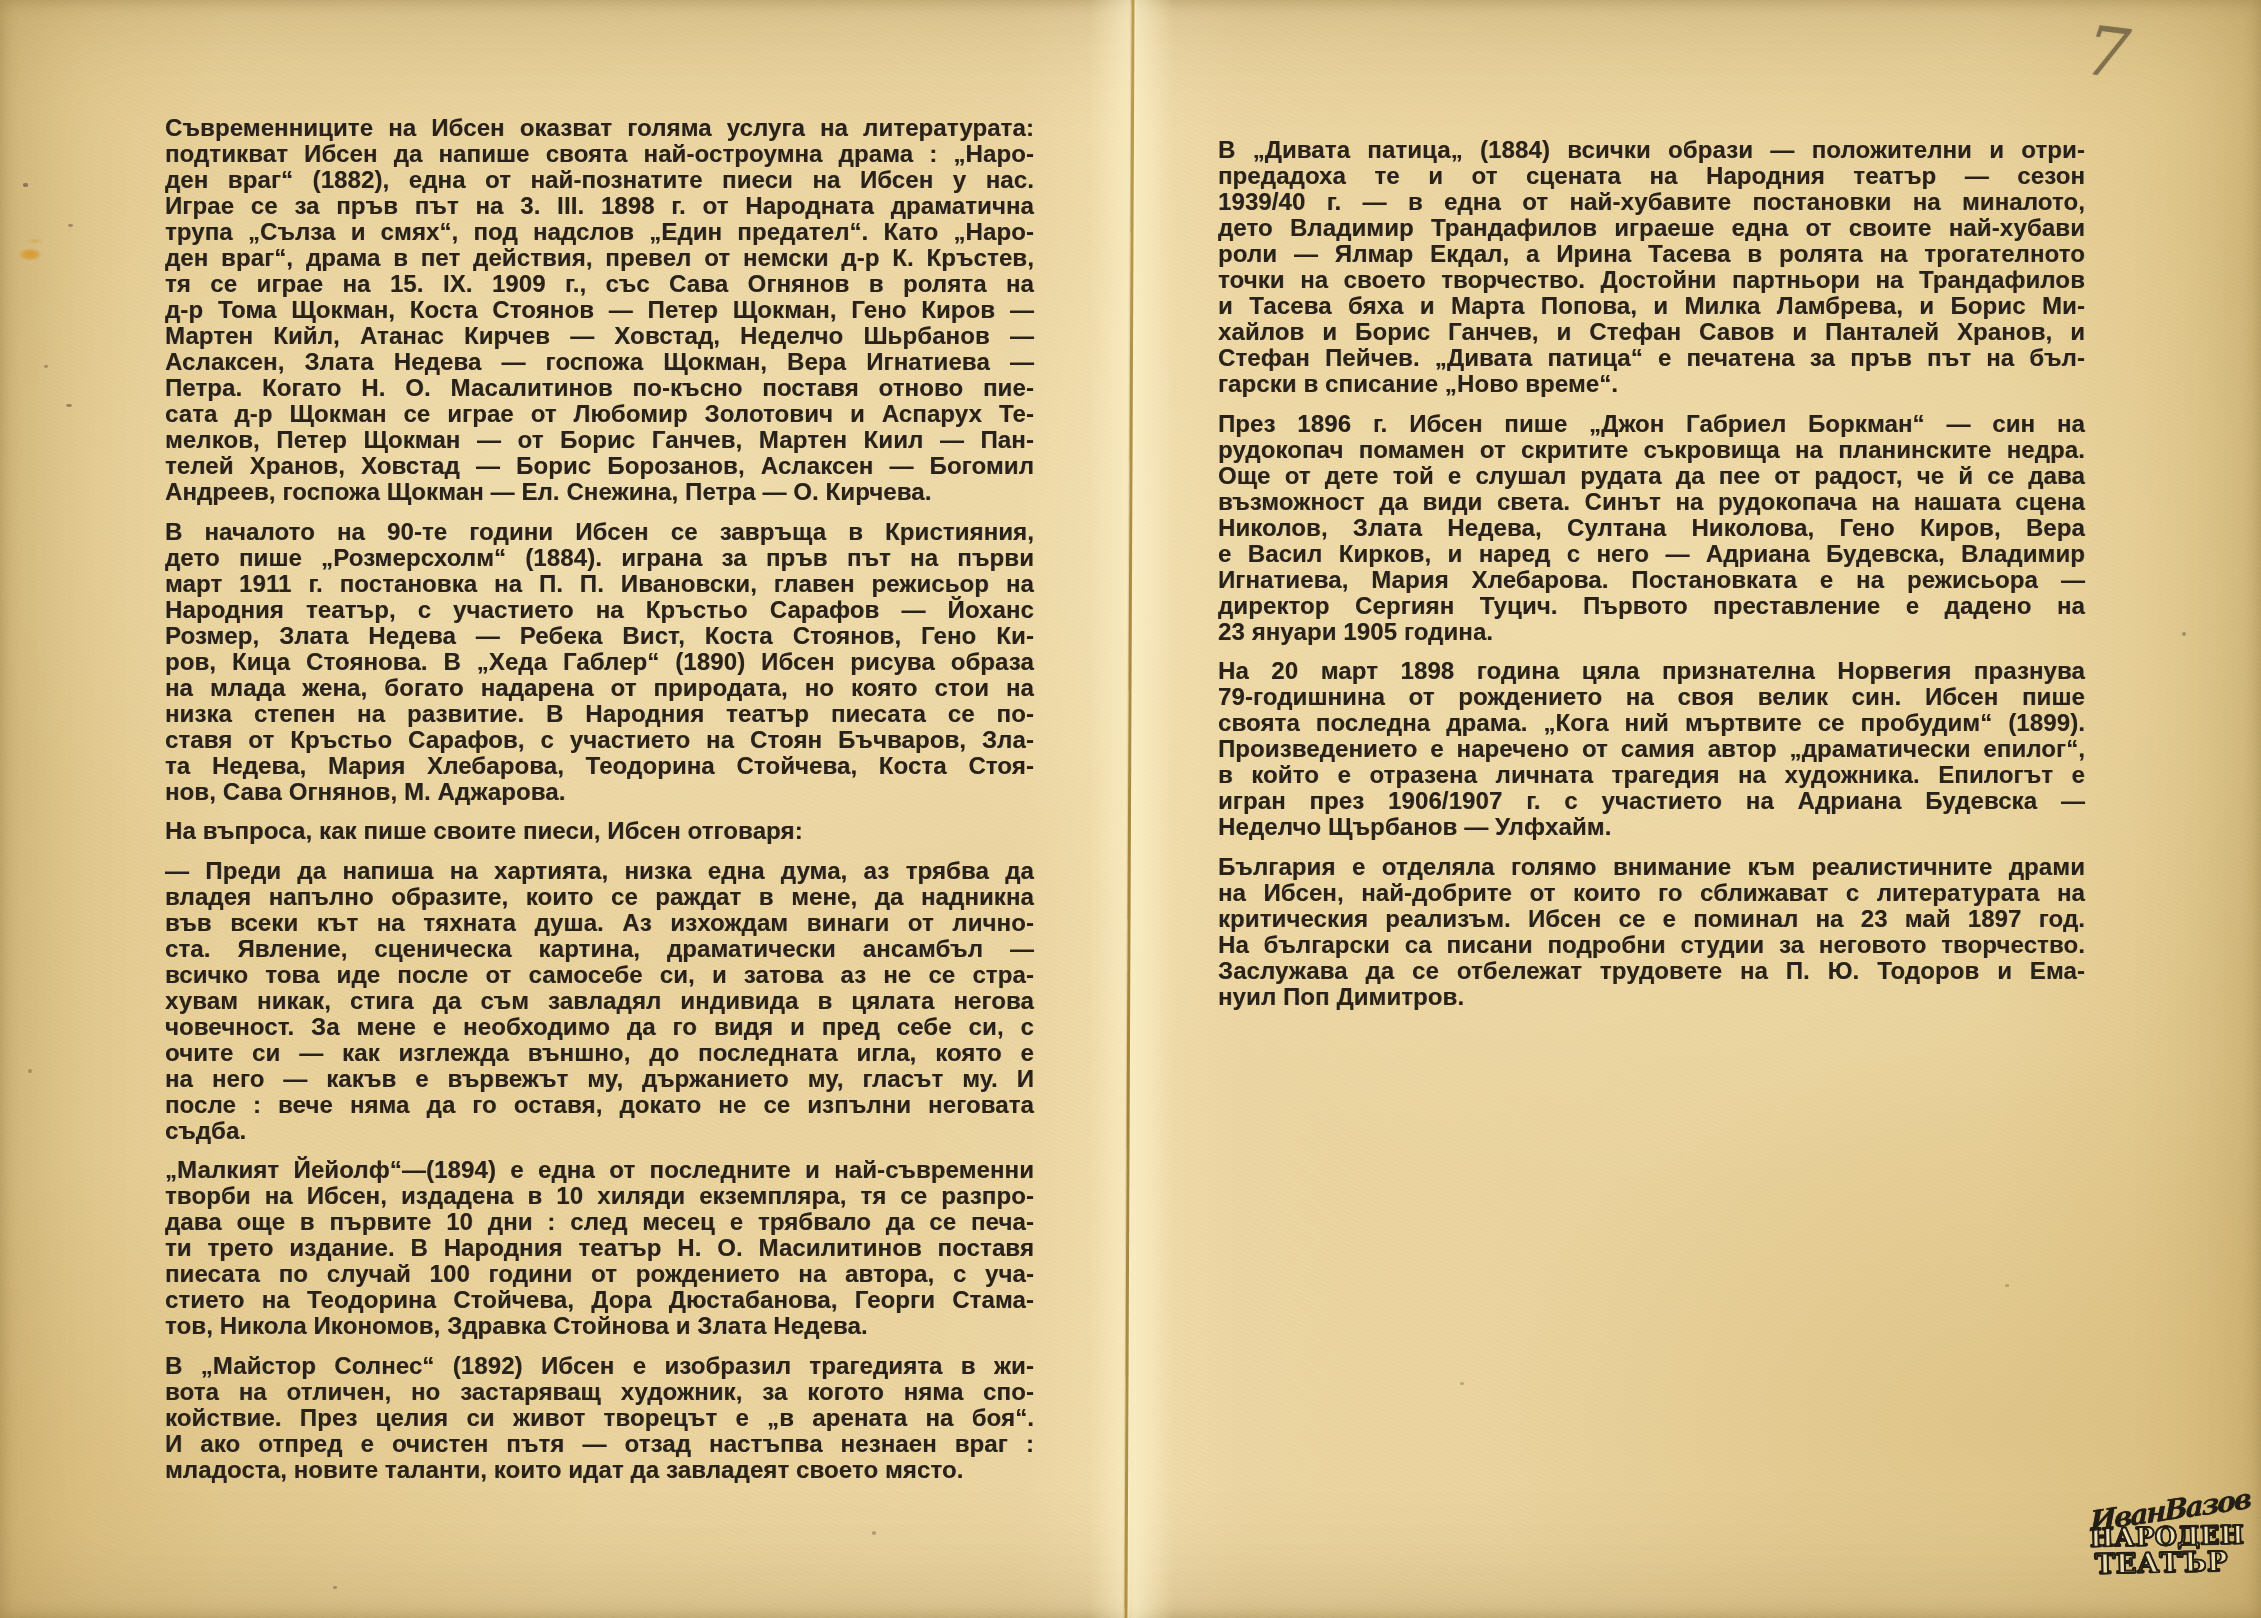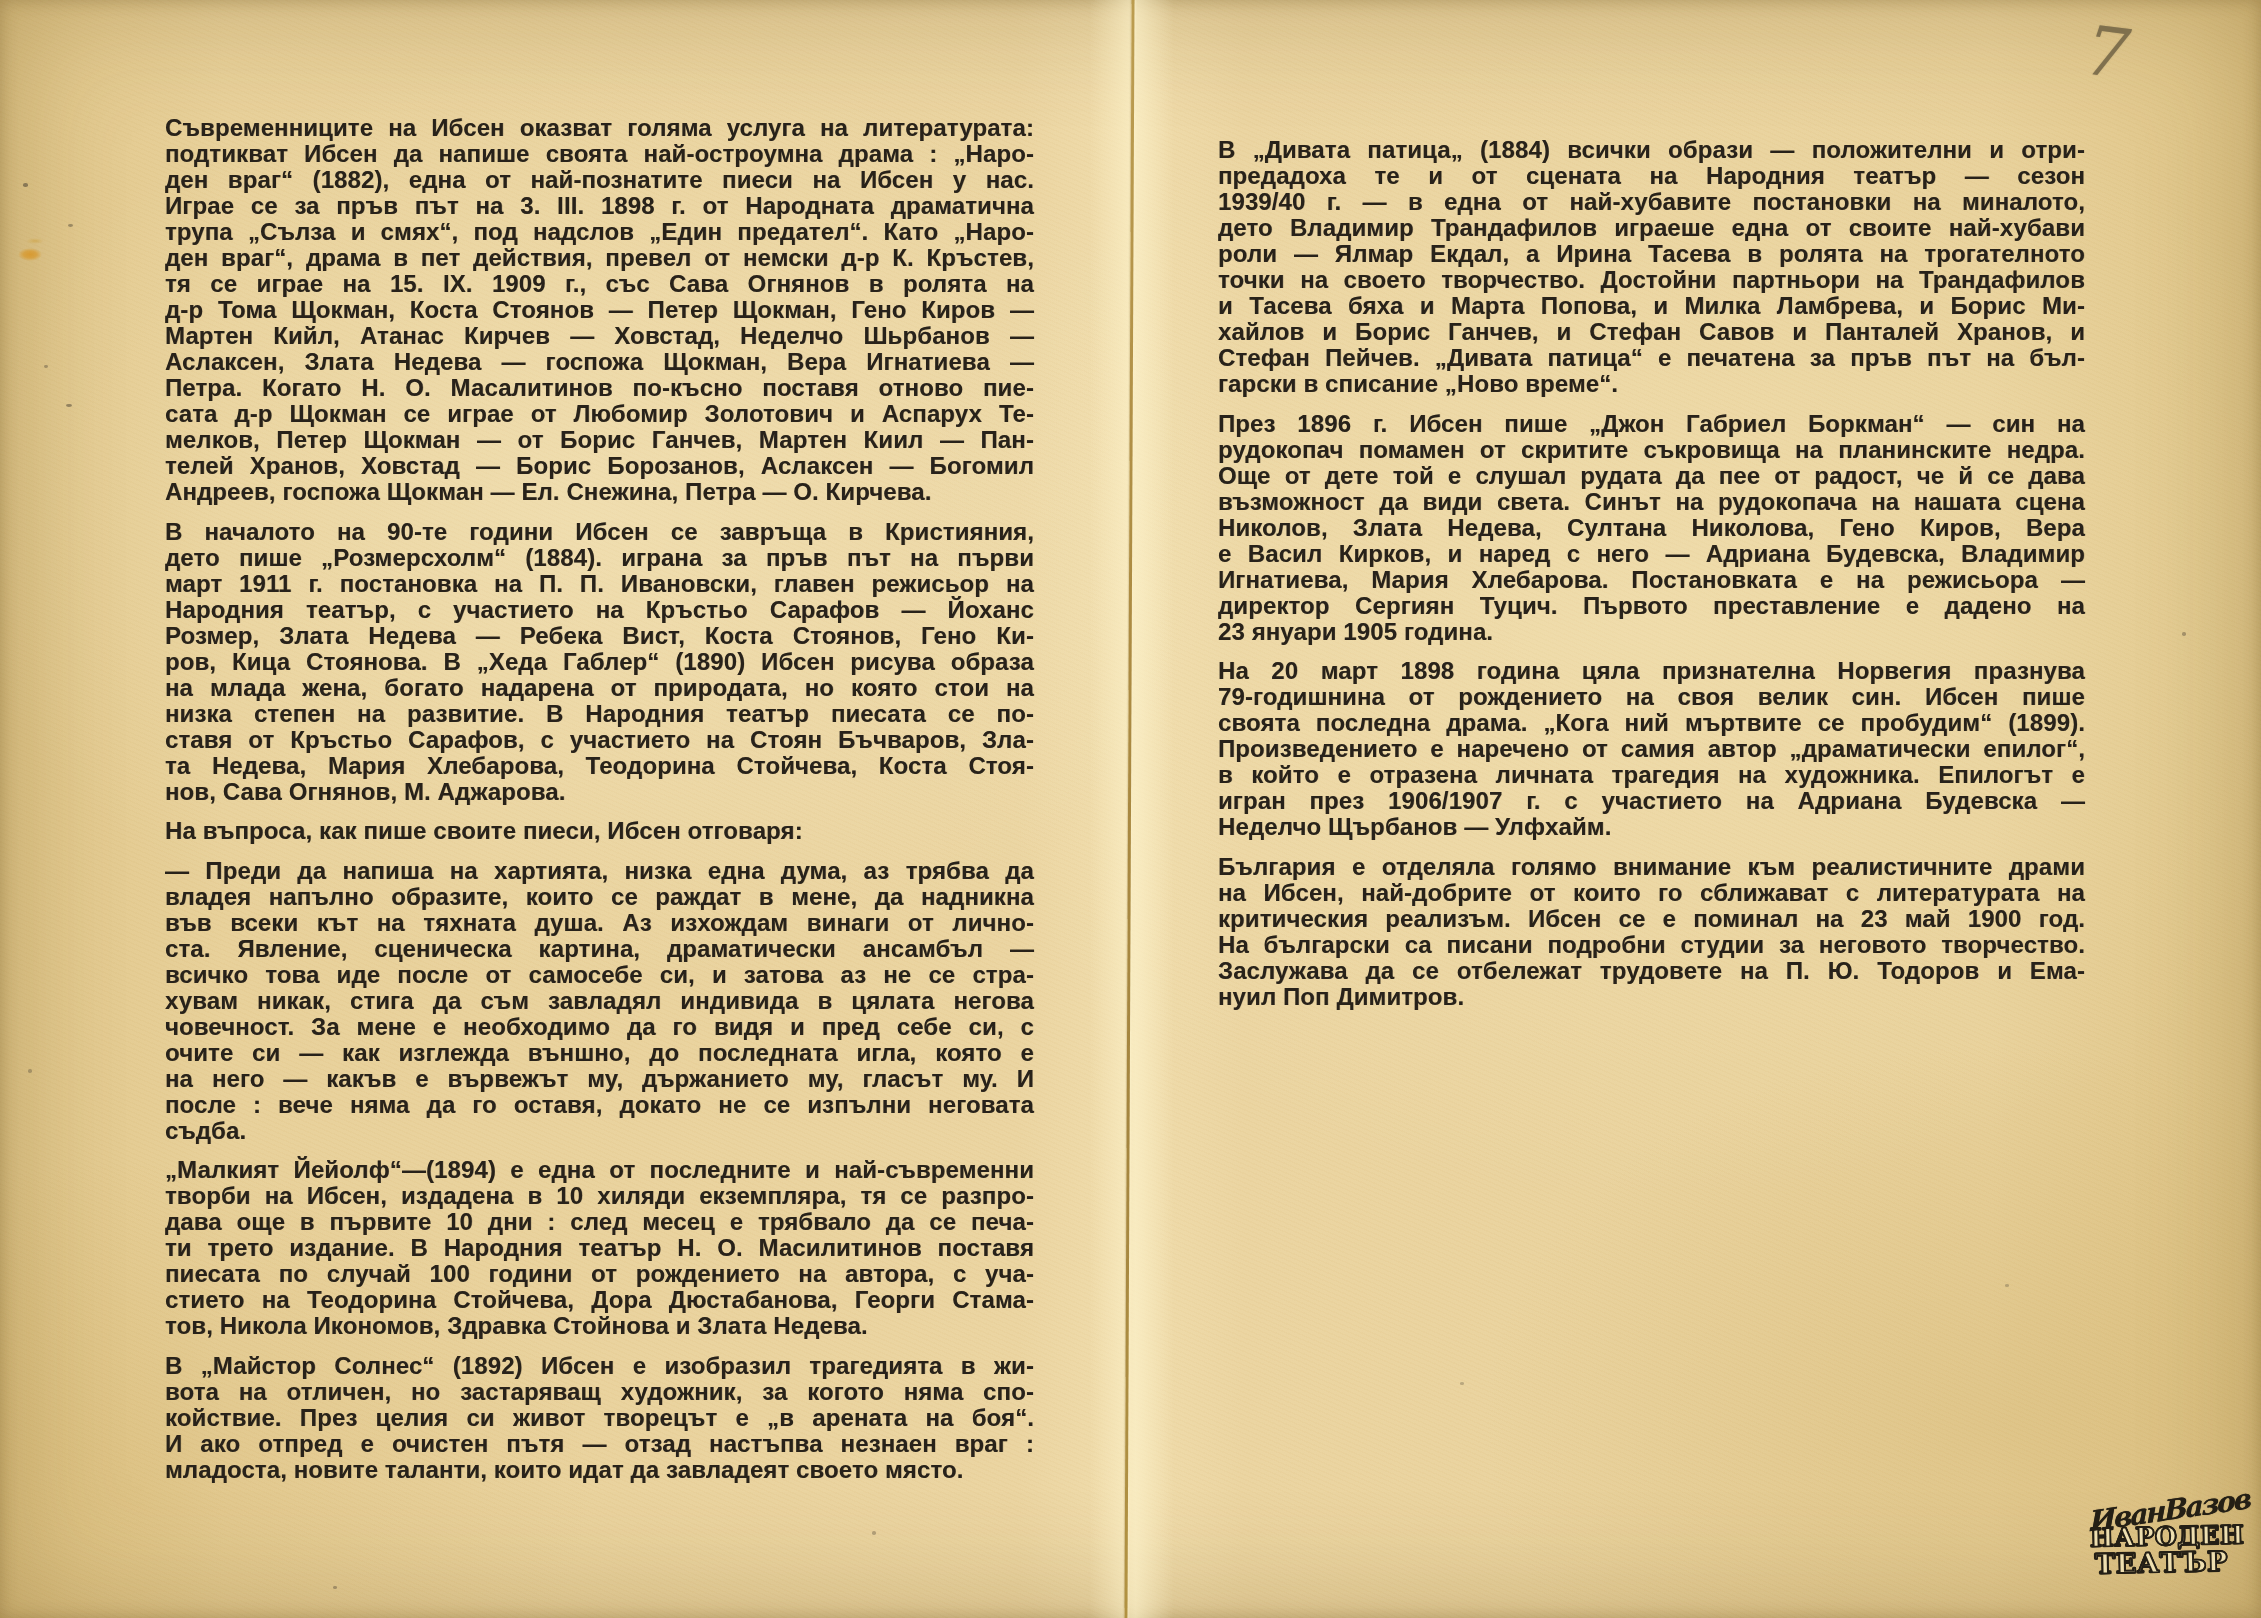--- a/index.html
+++ b/index.html
@@ -210,21 +210,21 @@
         <div class="line">79-годишнина от рождението на своя велик син. Ибсен пише</div>
         <div class="line">своята последна драма. „Кога ний мъртвите се пробудим“ (1899).</div>
         <div class="line">Произведението е наречено от самия автор „драматически епилог“,</div>
         <div class="line">в който е отразена личната трагедия на художника. Епилогът е</div>
         <div class="line">игран през 1906/1907 г. с участието на Адриана Будевска —</div>
         <div class="line line-last">Неделчо Щърбанов — Улфхайм.</div>
       </div>
     <div class="para">
         <div class="line">България е отделяла голямо внимание към реалистичните драми</div>
         <div class="line">на Ибсен, най-добрите от които го сближават с литературата на</div>
-        <div class="line">критическия реализъм. Ибсен се е поминал на 23 май 1900 год.</div>
+        <div class="line">критическия реализъм. Ибсен се е поминал на 23 май 1897 год.</div>
         <div class="line">На български са писани подробни студии за неговото творчество.</div>
         <div class="line">Заслужава да се отбележат трудовете на П. Ю. Тодоров и Ема-</div>
         <div class="line line-last">нуил Поп Димитров.</div>
       </div>
   </div>
 
   <div class="stamp">
     <div class="stamp-sig">ИванВазов</div>
     <div class="stamp-word stamp-n1">НАРОДЕН</div>
     <div class="stamp-word stamp-n2">ТЕАТЪР</div>

